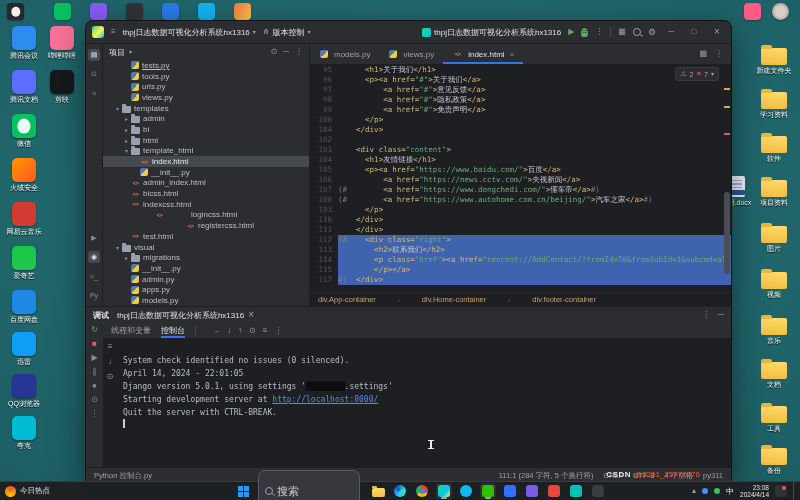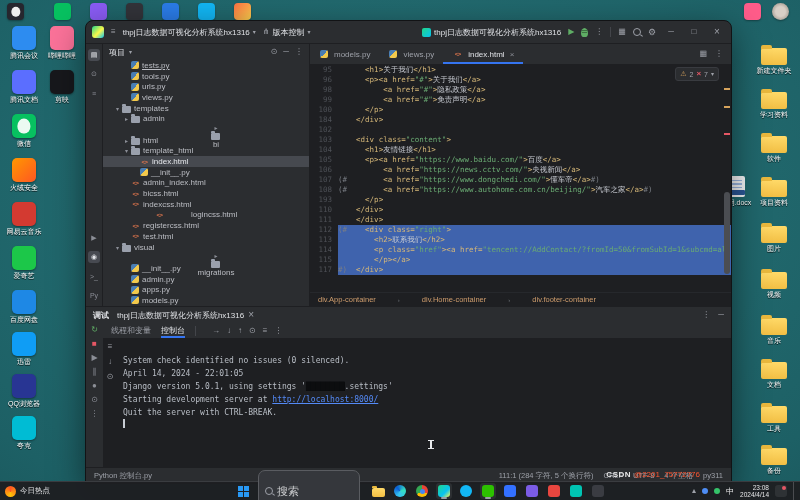--- a/index.html
+++ b/index.html
@@ -347,21 +347,21 @@
           <div class="t-row" style="padding-left: 11px;">
             <span class="chev">▾</span>
             <span class="fic fic-dir"></span>
             <span class="t-label">templates</span>
           </div>
           <div class="t-row" style="padding-left: 20px;">
             <span class="chev">▸</span>
             <span class="fic fic-dir"></span>
             <span class="t-label">admin</span>
           </div>
-          <div class="t-row" style="padding-left: 20px; flex-direction: column;">
+          <div class="t-row" style="padding-left: 20px;">
             <span class="chev">▸</span>
             <span class="fic fic-dir"></span>
             <span class="t-label">bi</span>
           </div>
           <div class="t-row" style="padding-left: 20px;">
             <span class="chev">▸</span>
             <span class="fic fic-dir"></span>
             <span class="t-label">html</span>
           </div>
           <div class="t-row" style="padding-left: 20px;">
@@ -392,36 +392,36 @@
           <div class="t-row" style="padding-left: 20px;">
             <span class="chev"></span>
             <span class="fic fic-html"></span>
             <span class="t-label">indexcss.html</span>
           </div>
           <div class="t-row" style="padding-left: 20px; gap: 24px;">
             <span class="chev"></span>
             <span class="fic fic-html"></span>
             <span class="t-label">logincss.html</span>
           </div>
-          <div class="t-row" style="padding-left: 20px;">
+          <div class="t-row" style="padding-left: 20px; justify-content: center;">
             <span class="chev"></span>
             <span class="fic fic-html"></span>
             <span class="t-label">registercss.html</span>
           </div>
           <div class="t-row" style="padding-left: 20px;">
             <span class="chev"></span>
             <span class="fic fic-html"></span>
             <span class="t-label">test.html</span>
           </div>
           <div class="t-row" style="padding-left: 11px;">
             <span class="chev">▾</span>
             <span class="fic fic-dir"></span>
             <span class="t-label">visual</span>
           </div>
-          <div class="t-row" style="padding-left: 20px; flex-direction: column;">
+          <div class="t-row" style="padding-left: 20px;">
             <span class="chev">▸</span>
             <span class="fic fic-dir"></span>
             <span class="t-label">migrations</span>
           </div>
           <div class="t-row" style="padding-left: 20px;">
             <span class="chev"></span>
             <span class="fic fic-py"></span>
             <span class="t-label">__init__.py</span>
           </div>
           <div class="t-row" style="padding-left: 20px;">
@@ -466,20 +466,24 @@
       </div>
       <div class="code-wrap">
         <div id="code-lines">
             <div class="c-row">
               <span class="c-num">95</span>
               <span class="c-txt"><span class="tk-t">      &lt;h1&gt;</span><span class="tk-p">关于我们</span><span class="tk-t">&lt;/h1&gt;</span></span>
             </div>
             <div class="c-row">
               <span class="c-num">96</span>
               <span class="c-txt"><span class="tk-t">      &lt;p&gt;&lt;a href=</span><span class="tk-s">"#"</span><span class="tk-t">&gt;</span><span class="tk-p">关于我们</span><span class="tk-t">&lt;/a&gt;</span></span>
+            </div>
+            <div class="c-row">
+              <span class="c-num">97</span>
+              <span class="c-txt"><span class="tk-t">          &lt;a href=</span><span class="tk-s">"#"</span><span class="tk-t">&gt;</span><span class="tk-p">意见反馈</span><span class="tk-t">&lt;/a&gt;</span></span>
             </div>
             <div class="c-row">
               <span class="c-num">98</span>
               <span class="c-txt"><span class="tk-t">          &lt;a href=</span><span class="tk-s">"#"</span><span class="tk-t">&gt;</span><span class="tk-p">隐私政策</span><span class="tk-t">&lt;/a&gt;</span></span>
             </div>
             <div class="c-row">
               <span class="c-num">99</span>
               <span class="c-txt"><span class="tk-t">          &lt;a href=</span><span class="tk-s">"#"</span><span class="tk-t">&gt;</span><span class="tk-p">免责声明</span><span class="tk-t">&lt;/a&gt;</span></span>
             </div>
             <div class="c-row">

